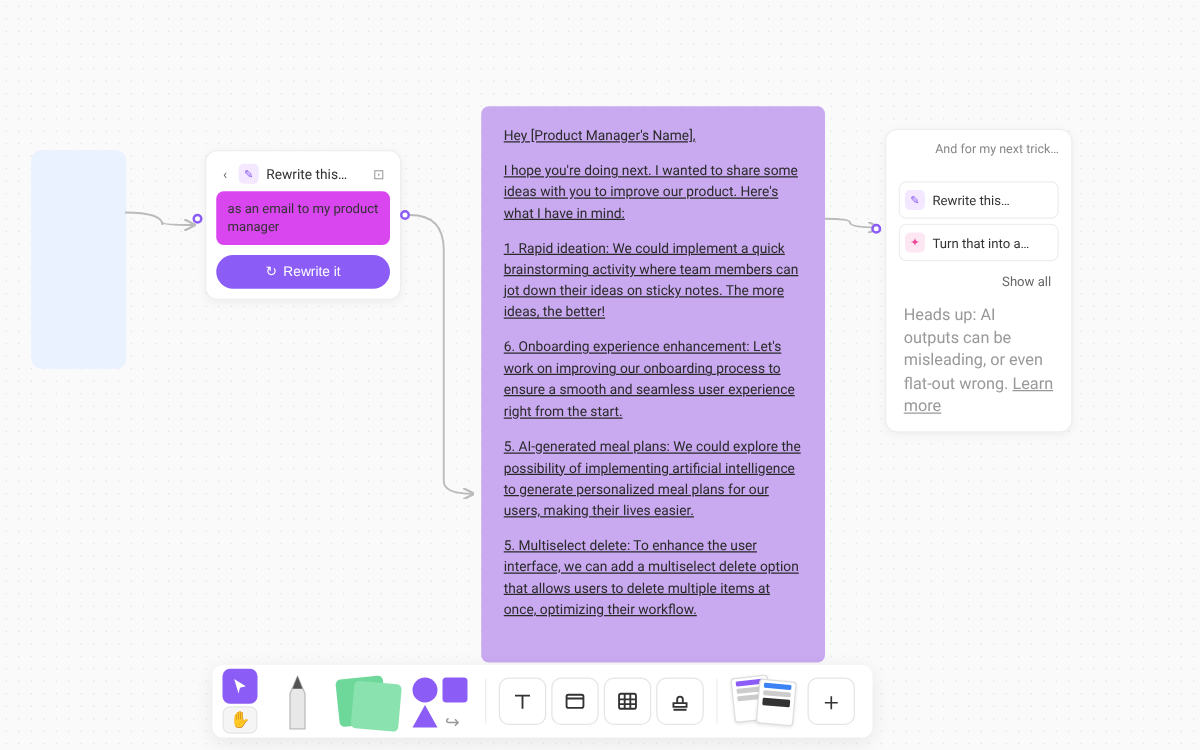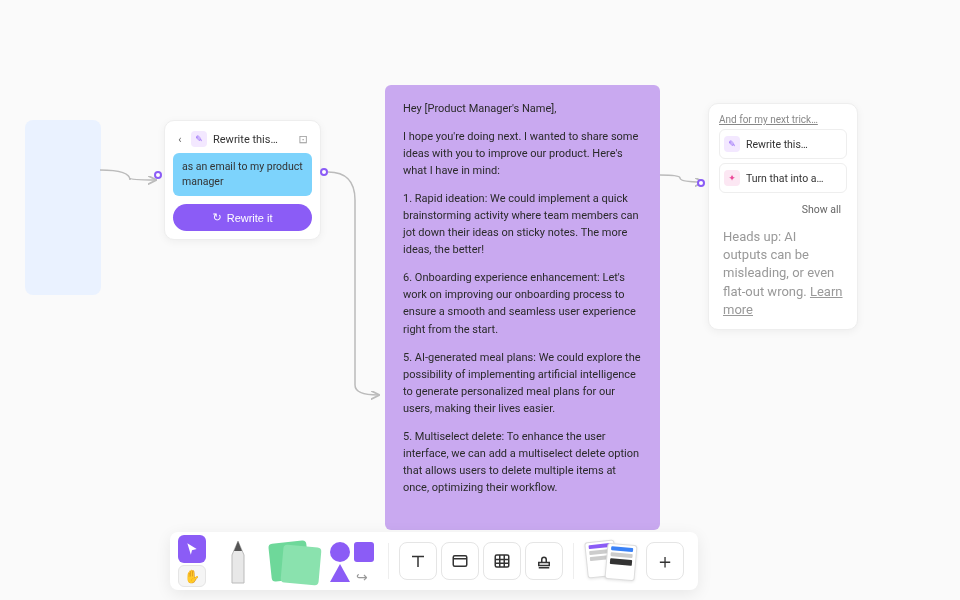--- a/index.html
+++ b/index.html
@@ -73,21 +73,21 @@
     .camera-icon {
       width: 14px;
       height: 14px;
       color: #999;
       display: inline-flex;
       align-items: center;
       justify-content: center;
       font-size: 11px;
     }
     .rewrite-input {
-      background: #7dd3fc;
+      background: #d946ef;
       border-radius: 6px;
       padding: 7px 9px;
       font-size: 10.5px;
       color: #333;
       line-height: 1.4;
       margin-bottom: 8px;
     }
     .rewrite-btn {
       width: 100%;
       background: #8b5cf6;
@@ -118,39 +118,38 @@
       width: 275px;
       background: #c9a9f0;
       border-radius: 6px;
       padding: 15px 18px;
       font-size: 11px;
       line-height: 1.55;
       color: #2a2a2a;
       height: 445px;
       overflow: hidden;
     }
-    .gen-content p { margin-bottom: 11px; }
+    .gen-content p { margin-bottom: 11px; text-decoration: underline; }
     
     .trick-card {
       position: absolute;
       left: 708px;
       top: 103px;
       width: 150px;
       background: #fff;
       border: 1px solid #eee;
       border-radius: 10px;
       box-shadow: 0 2px 8px rgba(0,0,0,0.05);
       padding: 10px;
     }
     .trick-title {
-      text-align: left;
+      text-align: right;
       font-size: 10px;
       color: #888;
-      margin-bottom: 4px;
-      text-decoration: underline;
+      margin-bottom: 20px;
     }
     .trick-item {
       display: flex;
       align-items: center;
       gap: 6px;
       padding: 6px 4px;
       border: 1px solid #eee;
       border-radius: 6px;
       background: #fff;
       margin-bottom: 4px;

